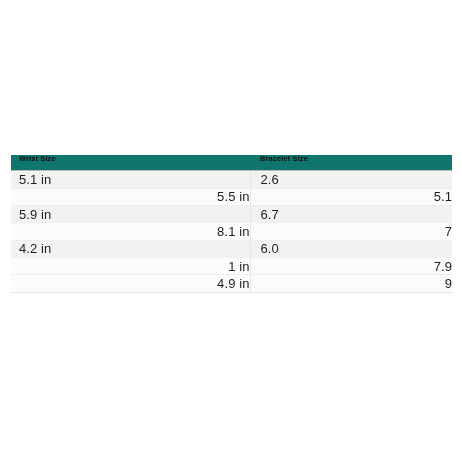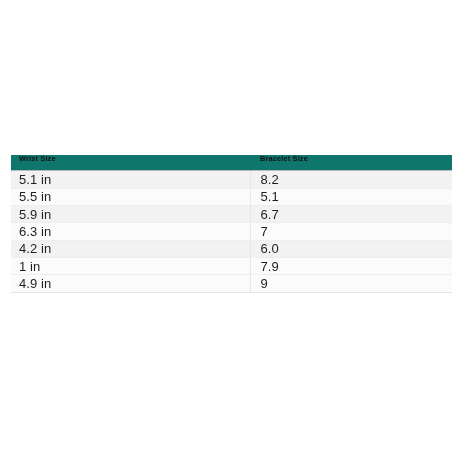--- a/index.html
+++ b/index.html
@@ -76,20 +76,21 @@
   table.size-table tbody td.td-bracelet {
     padding-left: 10px;
     border-left: 1px solid #e6e6e6;
   }
 
   table.size-table tbody tr.row-odd td {
     background: #f2f2f2;
   }
   table.size-table tbody tr.row-even td {
     background: #fbfbfb;
+    text-align: right;
   }
   table.size-table tbody tr:last-child td {
     border-bottom: 1px solid #e4e4e4;
   }
 </style>
 </head>
 <body>
 
 <div id="page">
 
@@ -104,32 +105,32 @@
       <thead>
         <tr>
           <th class="th-wrist">Wrist Size</th>
           <th class="th-bracelet">Bracelet Size</th>
         </tr>
       </thead>
 
       <tbody>
         <tr class="row-odd">
           <td class="td-wrist">5.1 in</td>
-          <td class="td-bracelet">8.2</td>
+          <td class="td-bracelet">2.6</td>
         </tr>
         <tr class="row-even">
           <td class="td-wrist">5.5 in</td>
           <td class="td-bracelet">5.1</td>
         </tr>
         <tr class="row-odd">
           <td class="td-wrist">5.9 in</td>
           <td class="td-bracelet">6.7</td>
         </tr>
         <tr class="row-even">
-          <td class="td-wrist">6.3 in</td>
+          <td class="td-wrist">8.1 in</td>
           <td class="td-bracelet">7</td>
         </tr>
         <tr class="row-odd">
           <td class="td-wrist">4.2 in</td>
           <td class="td-bracelet">6.0</td>
         </tr>
         <tr class="row-even">
           <td class="td-wrist">1 in</td>
           <td class="td-bracelet">7.9</td>
         </tr>

